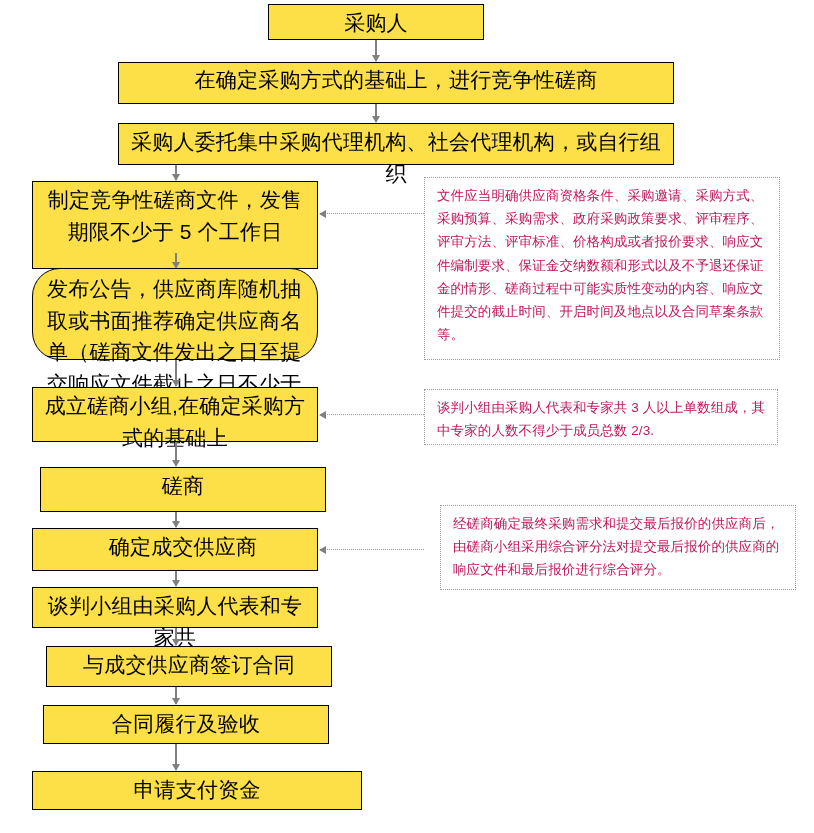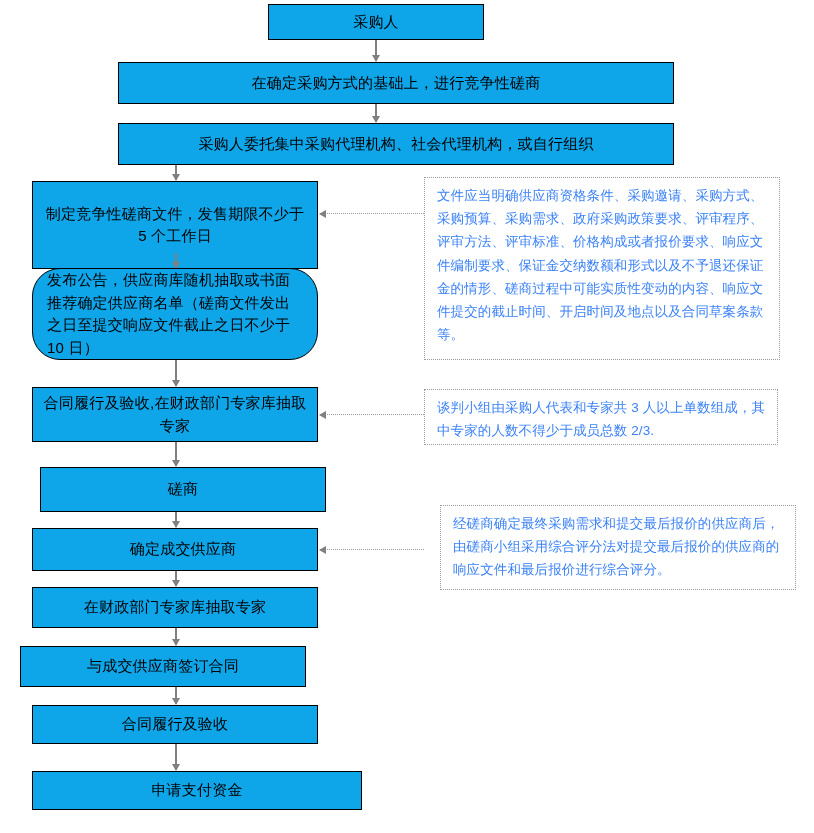--- a/index.html
+++ b/index.html
@@ -15,47 +15,47 @@
     position: relative;
     width: 814px;
     height: 833px;
     background: #ffffff;
     overflow: hidden;
   }
   .node {
     position: absolute;
     box-sizing: border-box;
     border: 1px solid #000000;
-    background: #0ea5e9;
+    background: #fde047;
     display: flex;
-    align-items: center;
+    align-items: flex-start;
     justify-content: center;
     text-align: center;
-    font-size: 15px;
+    font-size: 21px;
     line-height: 1.5;
     letter-spacing: 0.2px;
     padding: 2px 8px;
   }
   .node.left-align {
     justify-content: flex-start;
     text-align: left;
     padding-left: 10px;
     border-radius: 28px;
   }
   .note {
     position: absolute;
     box-sizing: border-box;
     border: 1px dotted #9a9a9a;
     background: #ffffff;
     font-size: 13.5px;
     line-height: 1.72;
     letter-spacing: 0.1px;
     padding: 6px 10px 6px 12px;
     text-align: left;
-    color: #3b82f6;
+    color: #be185d;
   }
   
   .arrow-v {
     position: absolute;
     width: 2px;
     background: #808080;
   }
   .arrow-v::after {
     content: "";
     position: absolute;
@@ -114,50 +114,50 @@
 
   <div class="arrow-v" style="left:175px; top:253px; height:15px;"></div>
 
   <div class="node left-align" style="left:32px; top:268px; width:286px; height:92px; padding:4px 12px 4px 14px;">
     <span>发布公告，供应商库随机抽取或书面推荐确定供应商名单（磋商文件发出之日至提交响应文件截止之日不少于 10 日）</span>
   </div>
 
   <div class="arrow-v" style="left:175px; top:360px; height:26px;"></div>
 
   <div class="node" style="left:32px; top:387px; width:286px; height:55px;">
-    <span>合同履行及验收,在财政部门专家库抽取专家</span>
+    <span>成立磋商小组,在确定采购方式的基础上</span>
   </div>
 
   <div class="arrow-v" style="left:175px; top:442px; height:24px;"></div>
 
   <div class="node" style="left:40px; top:467px; width:286px; height:45px;">
     <span>磋商</span>
   </div>
 
   <div class="arrow-v" style="left:175px; top:512px; height:15px;"></div>
 
   <div class="node" style="left:32px; top:528px; width:286px; height:43px;padding-left:24px;">
     <span>确定成交供应商</span>
   </div>
 
   <div class="arrow-v" style="left:175px; top:571px; height:15px;"></div>
 
   <div class="node" style="left:32px; top:587px; width:286px; height:41px;">
-    <span>在财政部门专家库抽取专家</span>
+    <span>谈判小组由采购人代表和专家共</span>
   </div>
 
   <div class="arrow-v" style="left:175px; top:628px; height:17px;"></div>
 
-  <div class="node" style="left:20px; top:646px; width:286px; height:41px;">
+  <div class="node" style="left:46px; top:646px; width:286px; height:41px;">
     <span>与成交供应商签订合同</span>
   </div>
 
   <div class="arrow-v" style="left:175px; top:687px; height:17px;"></div>
 
-  <div class="node" style="left:32px; top:705px; width:286px; height:39px;">
+  <div class="node" style="left:43px; top:705px; width:286px; height:39px;">
     <span>合同履行及验收</span>
   </div>
 
   <div class="arrow-v" style="left:175px; top:744px; height:26px;"></div>
 
   <div class="node" style="left:32px; top:771px; width:330px; height:39px;">
     <span>申请支付资金</span>
   </div>
 
   <div class="note" style="left:424px; top:177px; width:356px; height:183px;">

